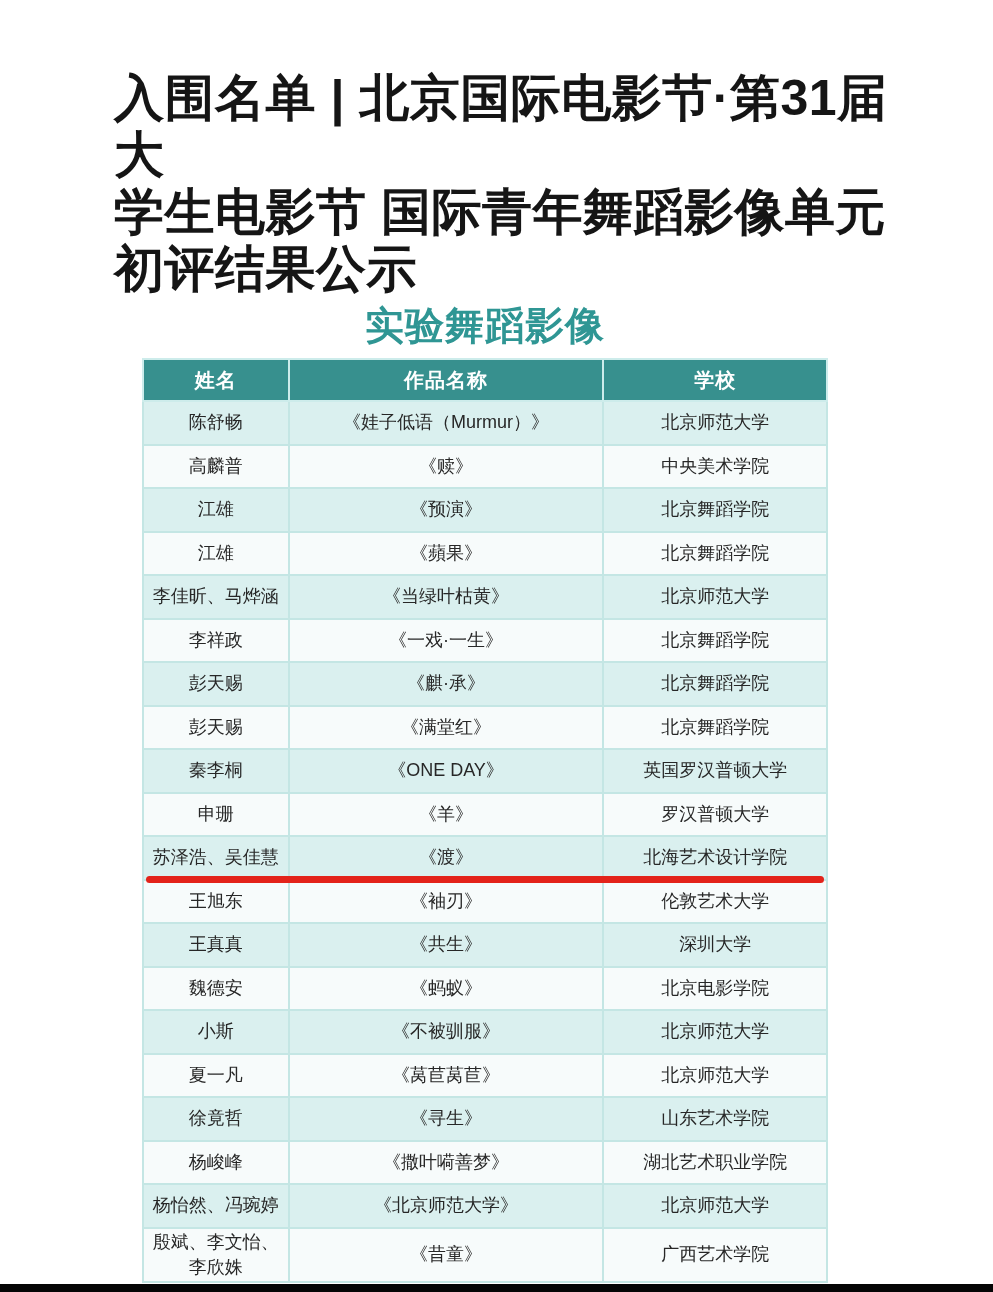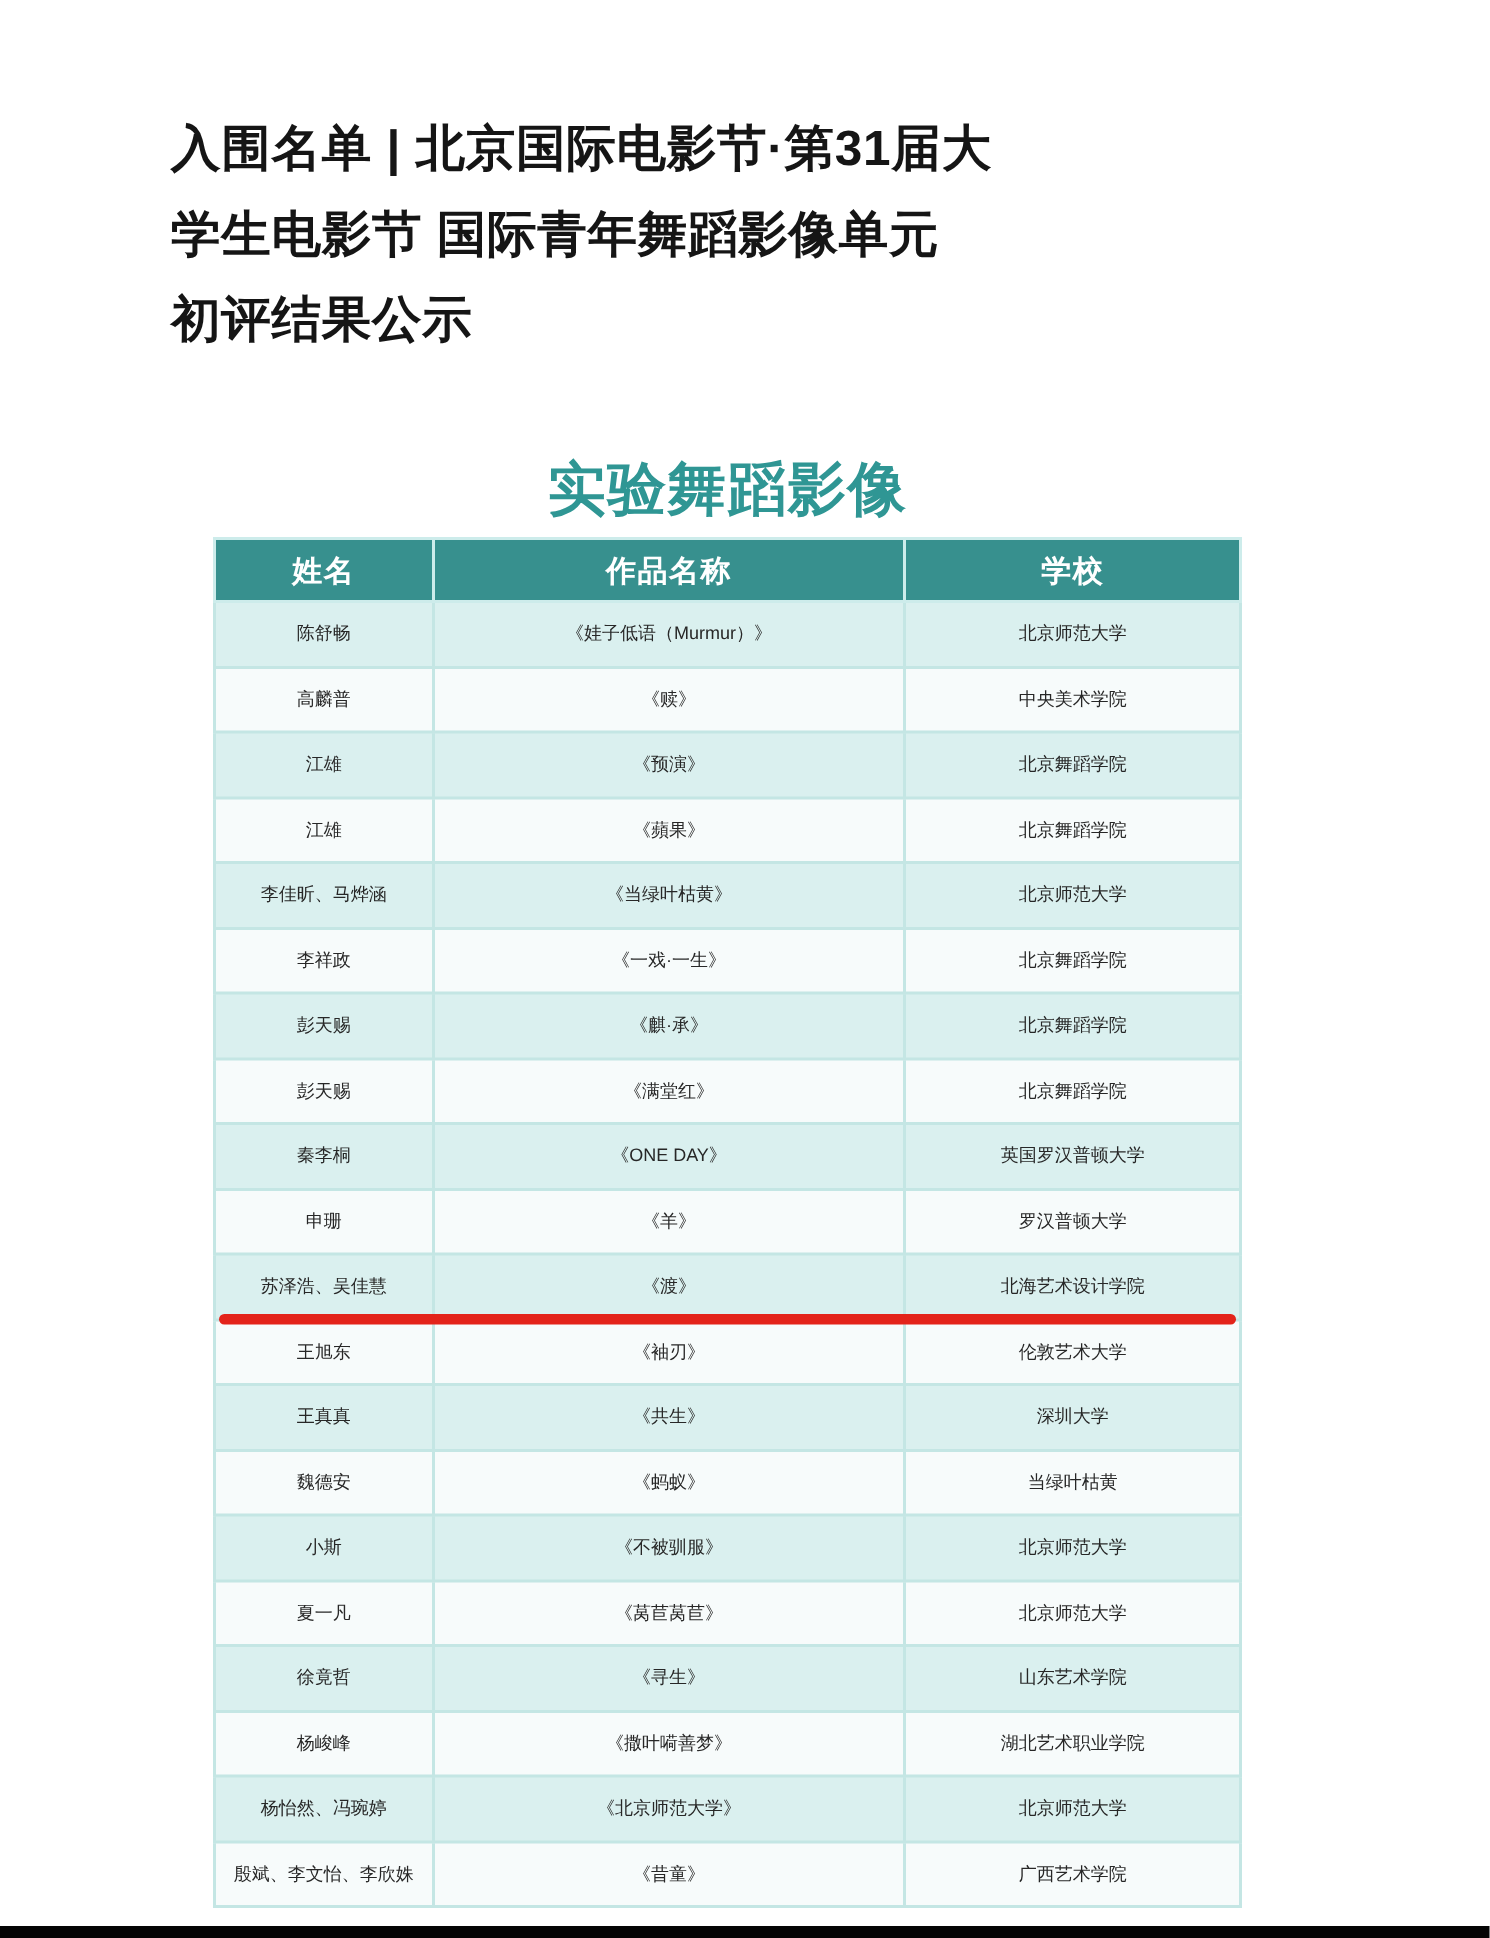--- a/index.html
+++ b/index.html
@@ -14,21 +14,21 @@
   .page {
     position: absolute;
     inset: 0;
     background: #ffffff;
   }
   .doc-title {
     position: absolute;
     left: 114px;
     top: 70px;
     width: 790px;
-    font-size: 33px;
+    font-size: 50px;
     font-weight: 700;
     color: #151515;
     line-height: 57px;
     letter-spacing: 0.5px;
   }
   .section-title {
     position: absolute;
     left: 142px;
     top: 299px;
     width: 686px;
@@ -61,21 +61,21 @@
     border: 2px solid #cdeceb;
     text-align: center;
     vertical-align: middle;
     letter-spacing: 1px;
   }
   td {
     height: 43.5px;
     border: 2px solid #c4e6e4;
     text-align: center;
     vertical-align: middle;
-    font-size: 12px;
+    font-size: 18px;
     font-weight: 500;
     color: #272727;
     padding: 1px 2px;
     line-height: 1.4;
   }
   tbody tr:nth-child(odd)  td { background: #daf0ef; }
   tbody tr:nth-child(even) td { background: #f7fbfb; }
   .highlight-underline {
     position: absolute;
     left: 4px;
@@ -183,21 +183,21 @@
     <td>伦敦艺术大学</td>
   </tr>
           <tr>
     <td>王真真</td>
     <td>《共生》</td>
     <td>深圳大学</td>
   </tr>
           <tr>
     <td>魏德安</td>
     <td>《蚂蚁》</td>
-    <td>当绿叶枯黄</td>
+    <td>北京电影学院</td>
   </tr>
           <tr>
     <td>小斯</td>
     <td>《不被驯服》</td>
     <td>北京师范大学</td>
   </tr>
           <tr>
     <td>夏一凡</td>
     <td>《莴苣莴苣》</td>
     <td>北京师范大学</td>

